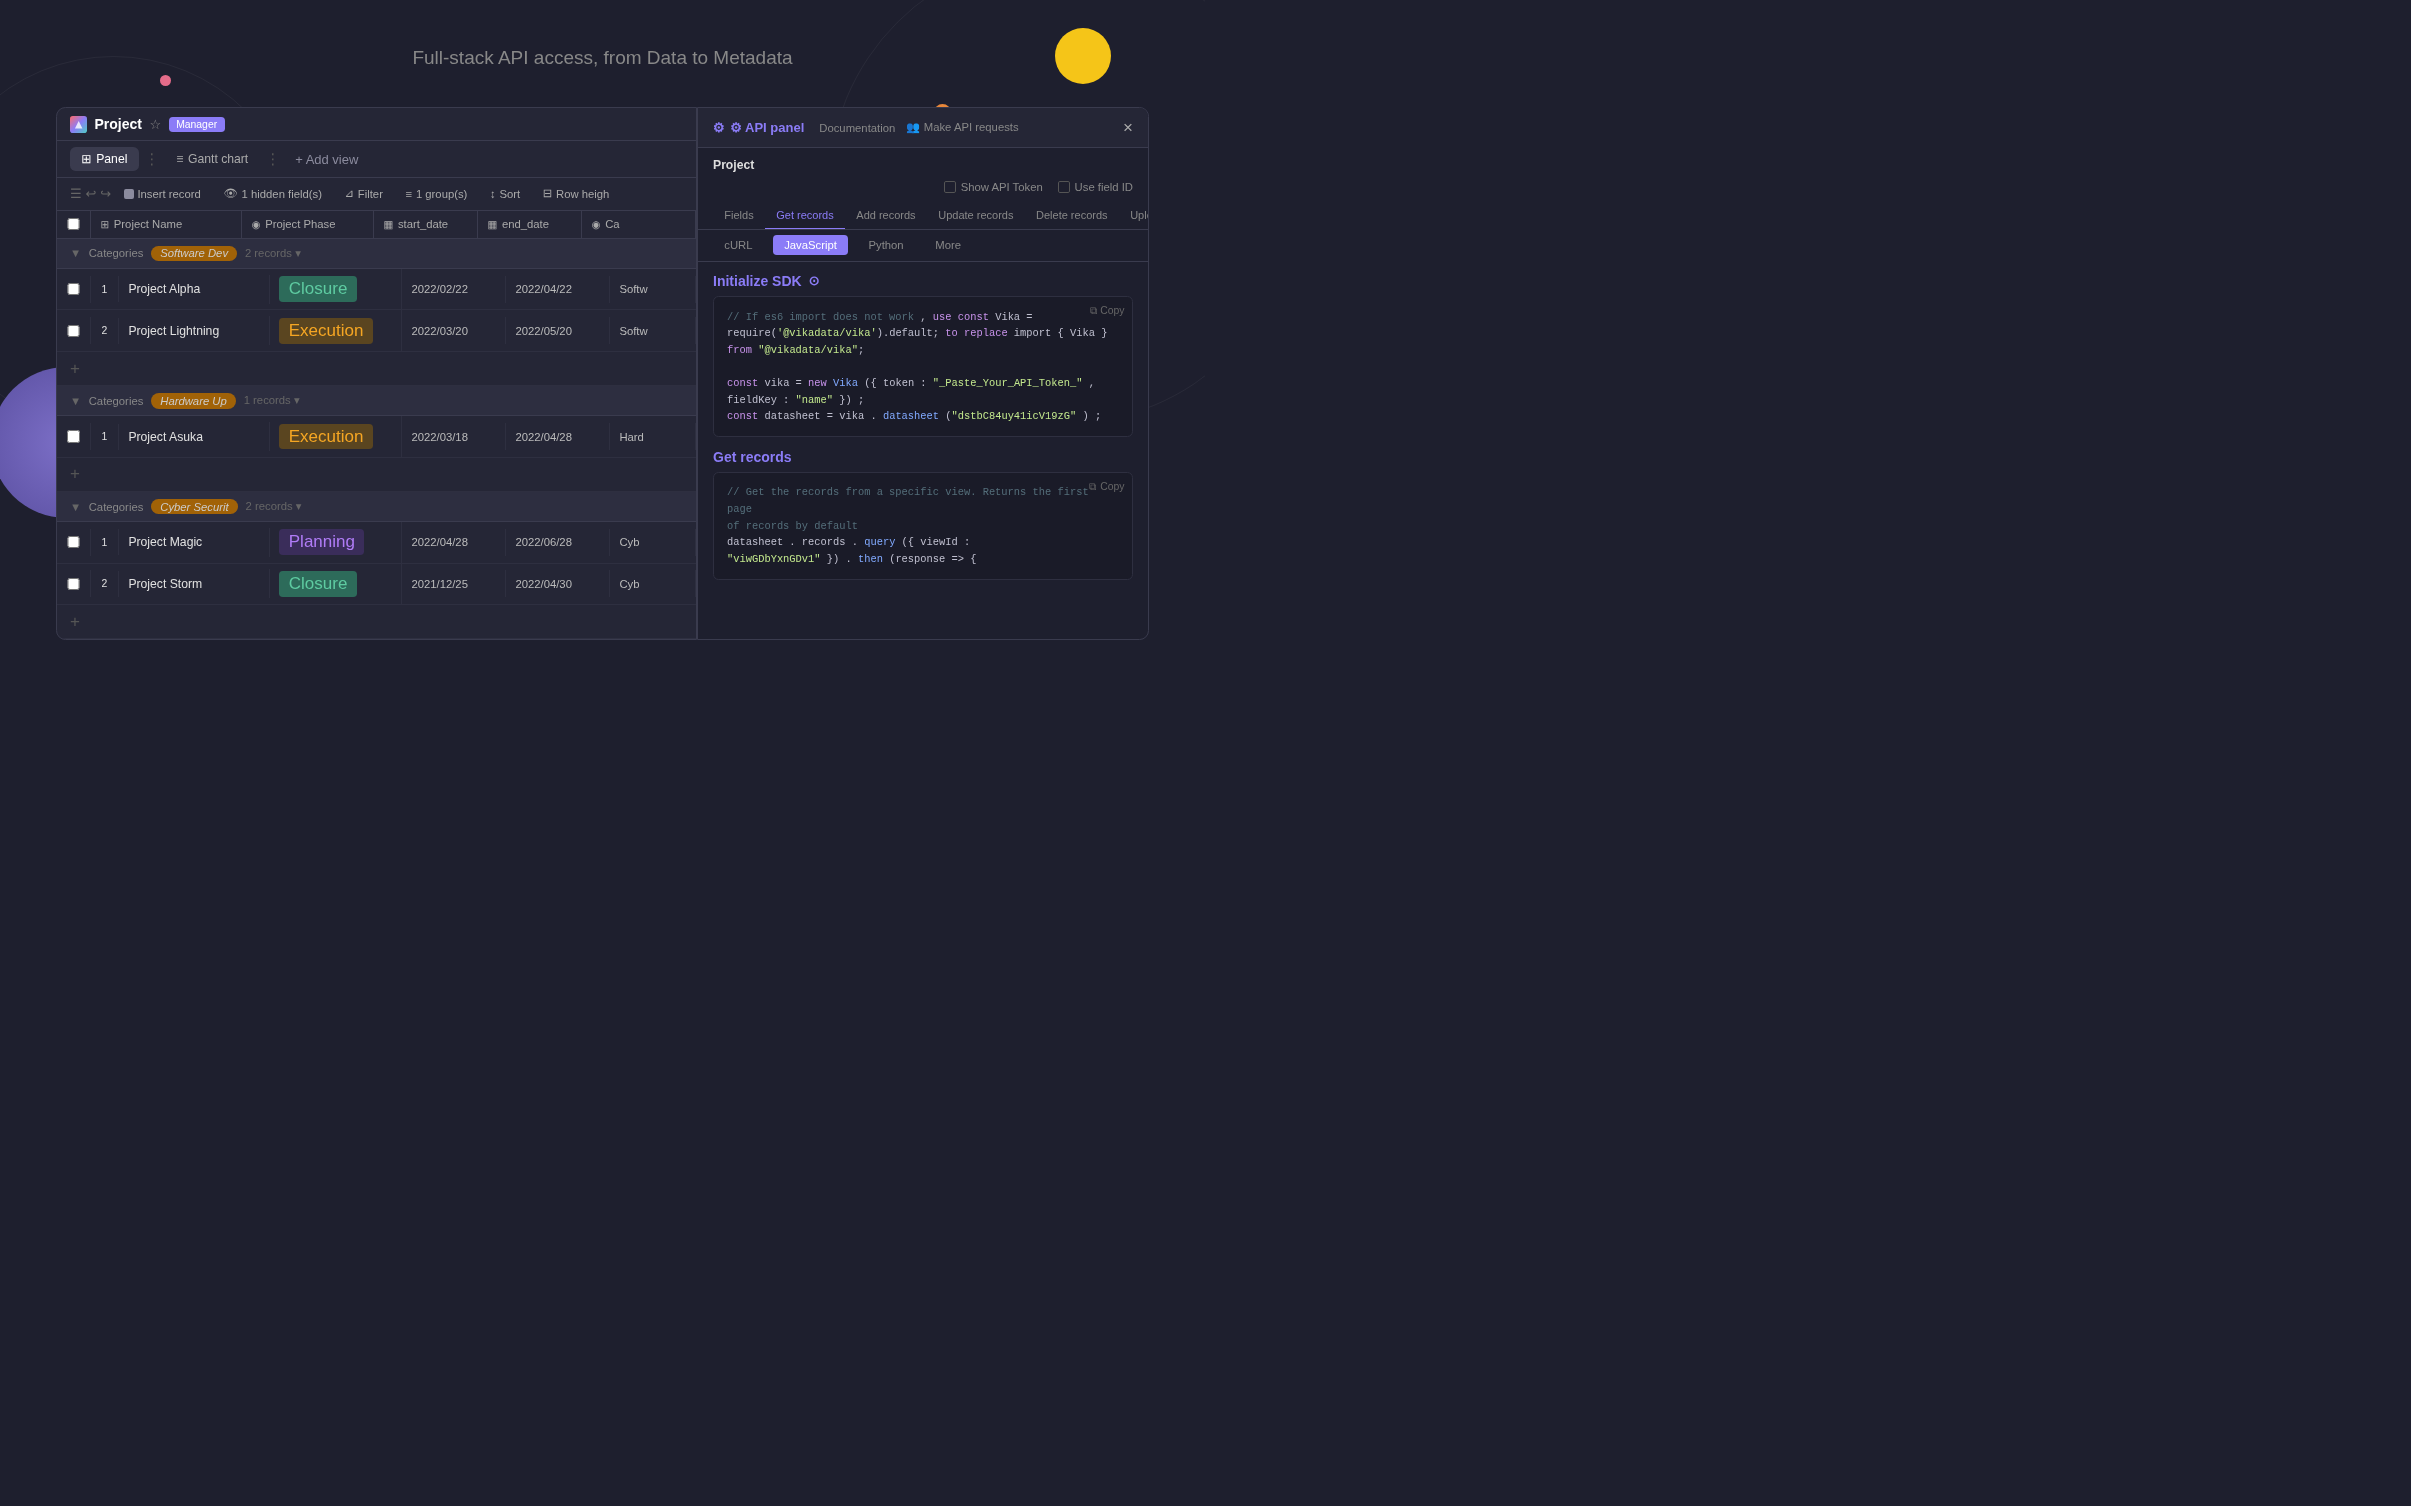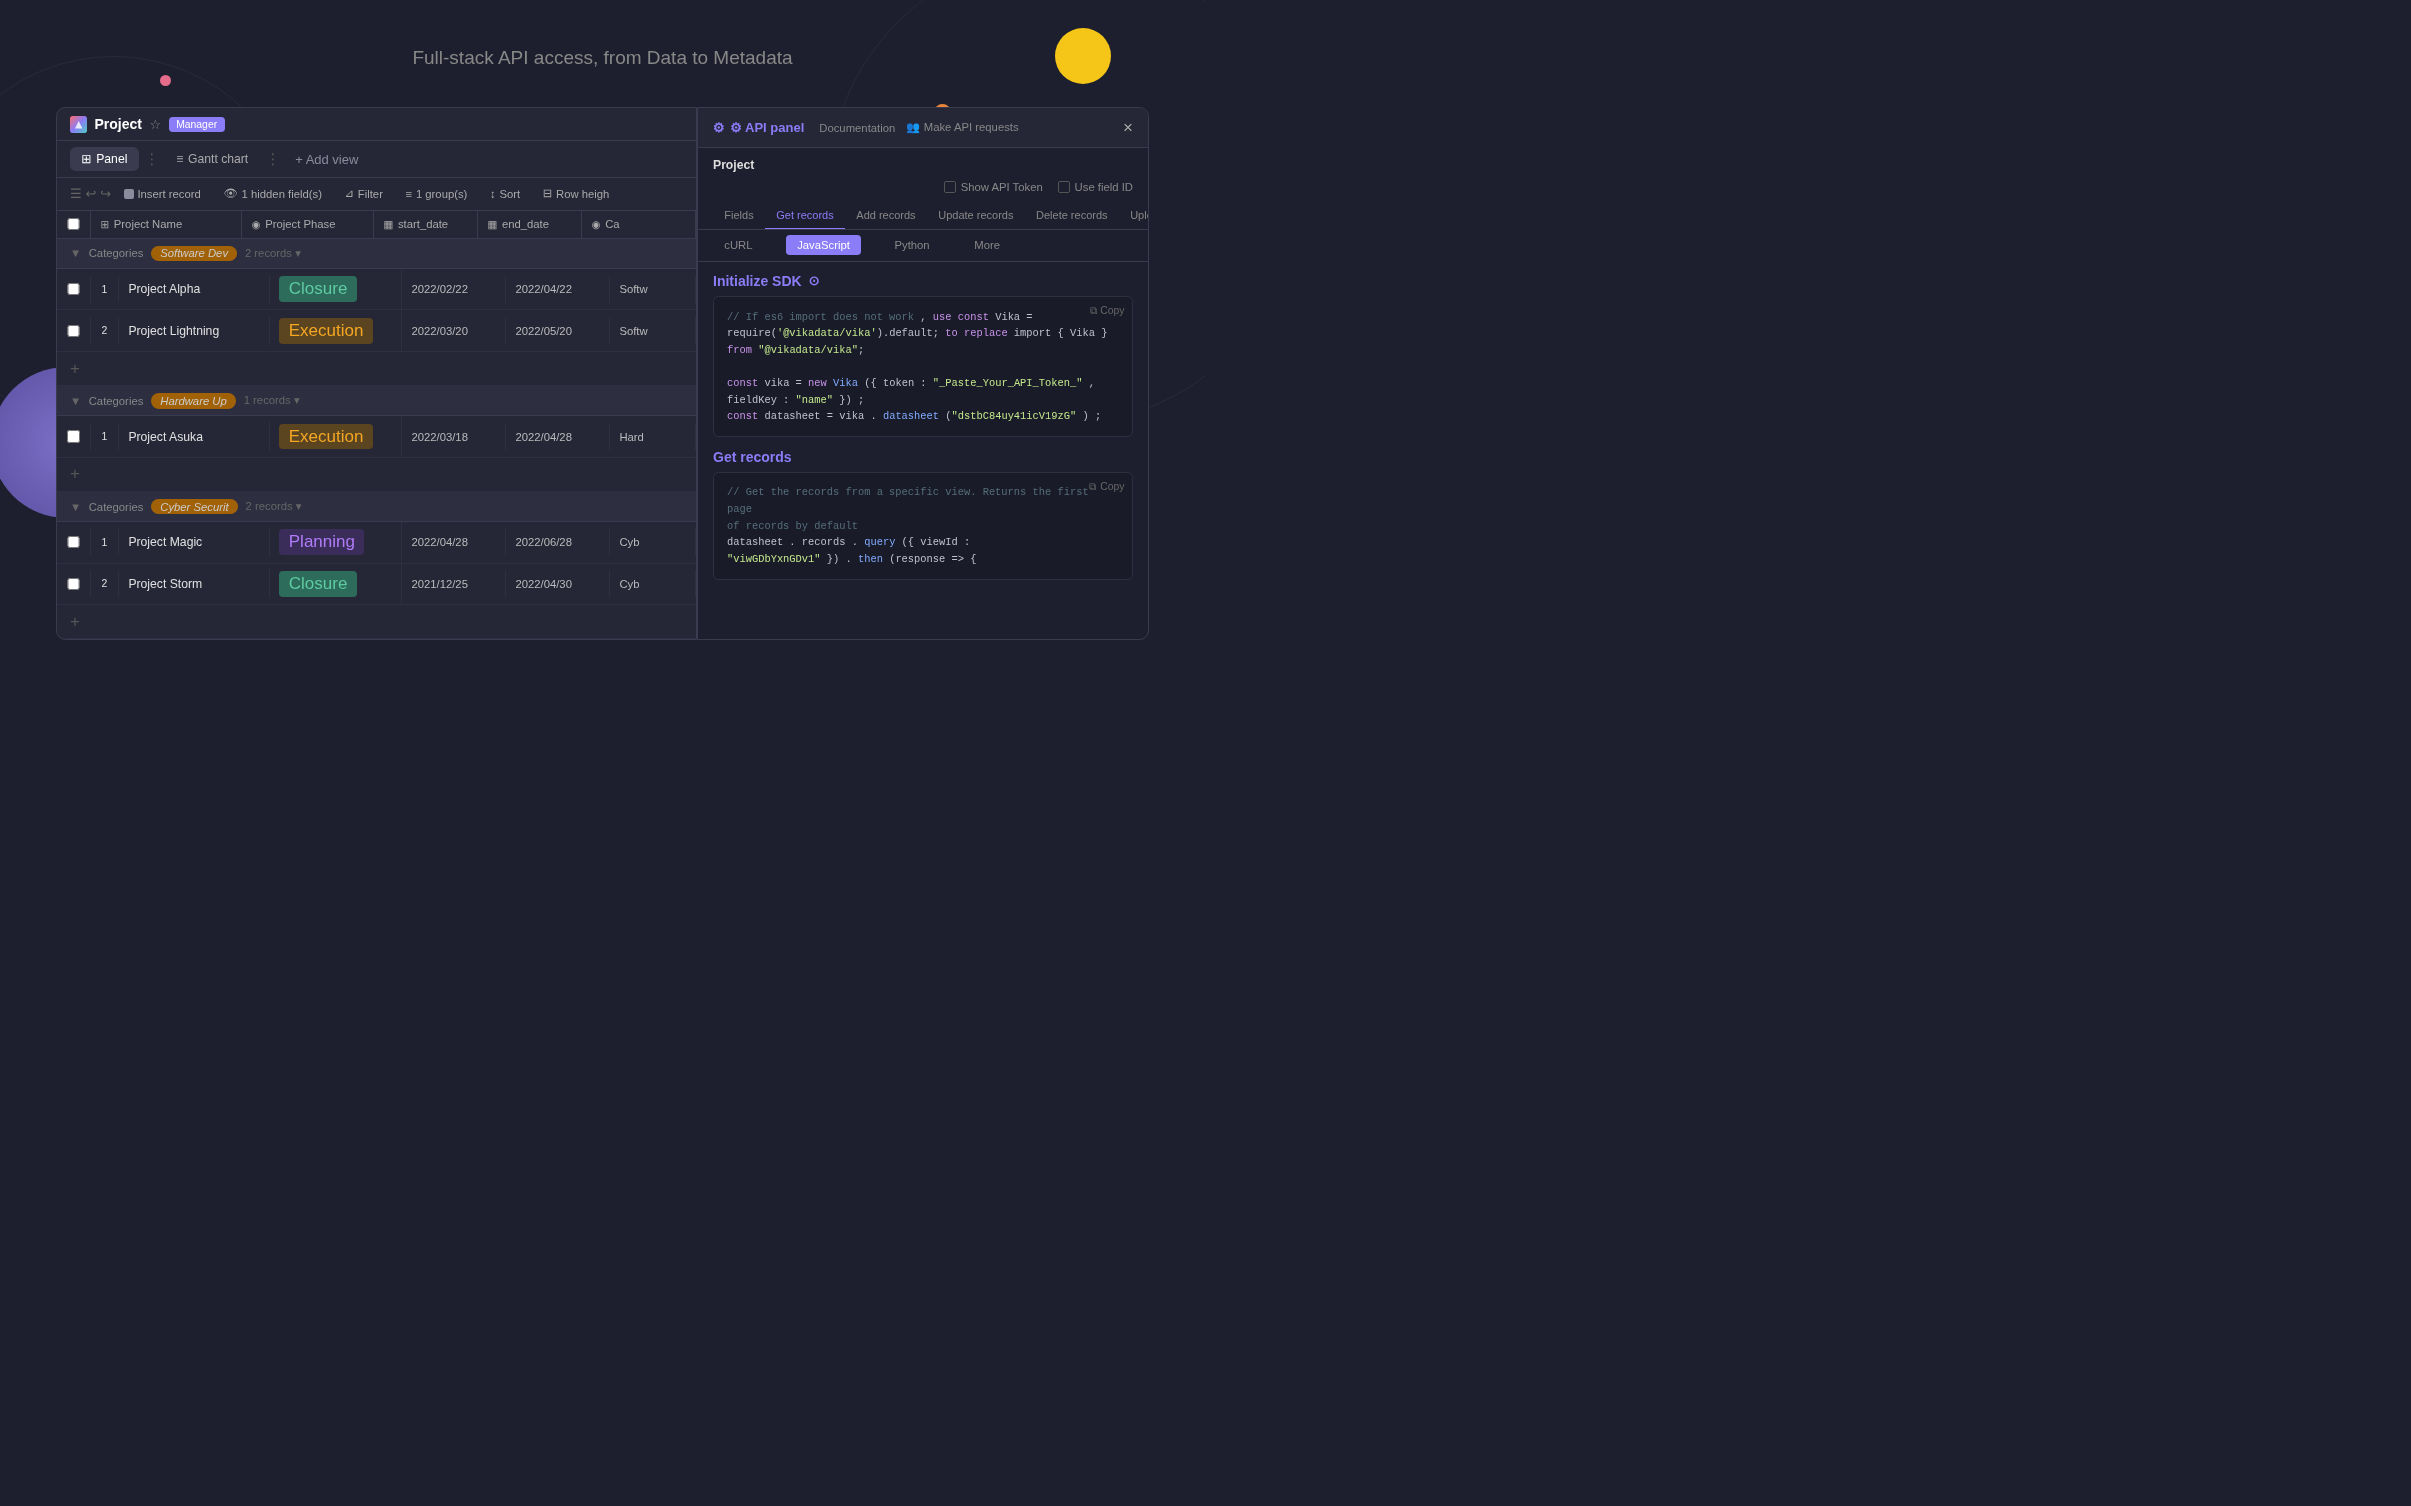--- a/index.html
+++ b/index.html
@@ -436,21 +436,21 @@
     }
     .api-tab.active {
       color: #8b7cf7;
       border-bottom: 1.9px solid #8b7cf7;
     }
 
     .api-subtabs {
       display: flex;
       padding: 5.6px 15px;
       border-bottom: 0.9px solid #3a3b4e;
-      gap: 22px;
+      gap: 9px;
     }
     .api-subtab {
       padding: 3.8px 11.3px;
       border-radius: 3.8px;
       font-size: 11.3px;
       color: #888;
       cursor: pointer;
     }
     .api-subtab.active {
       background: #8b7cf7;

